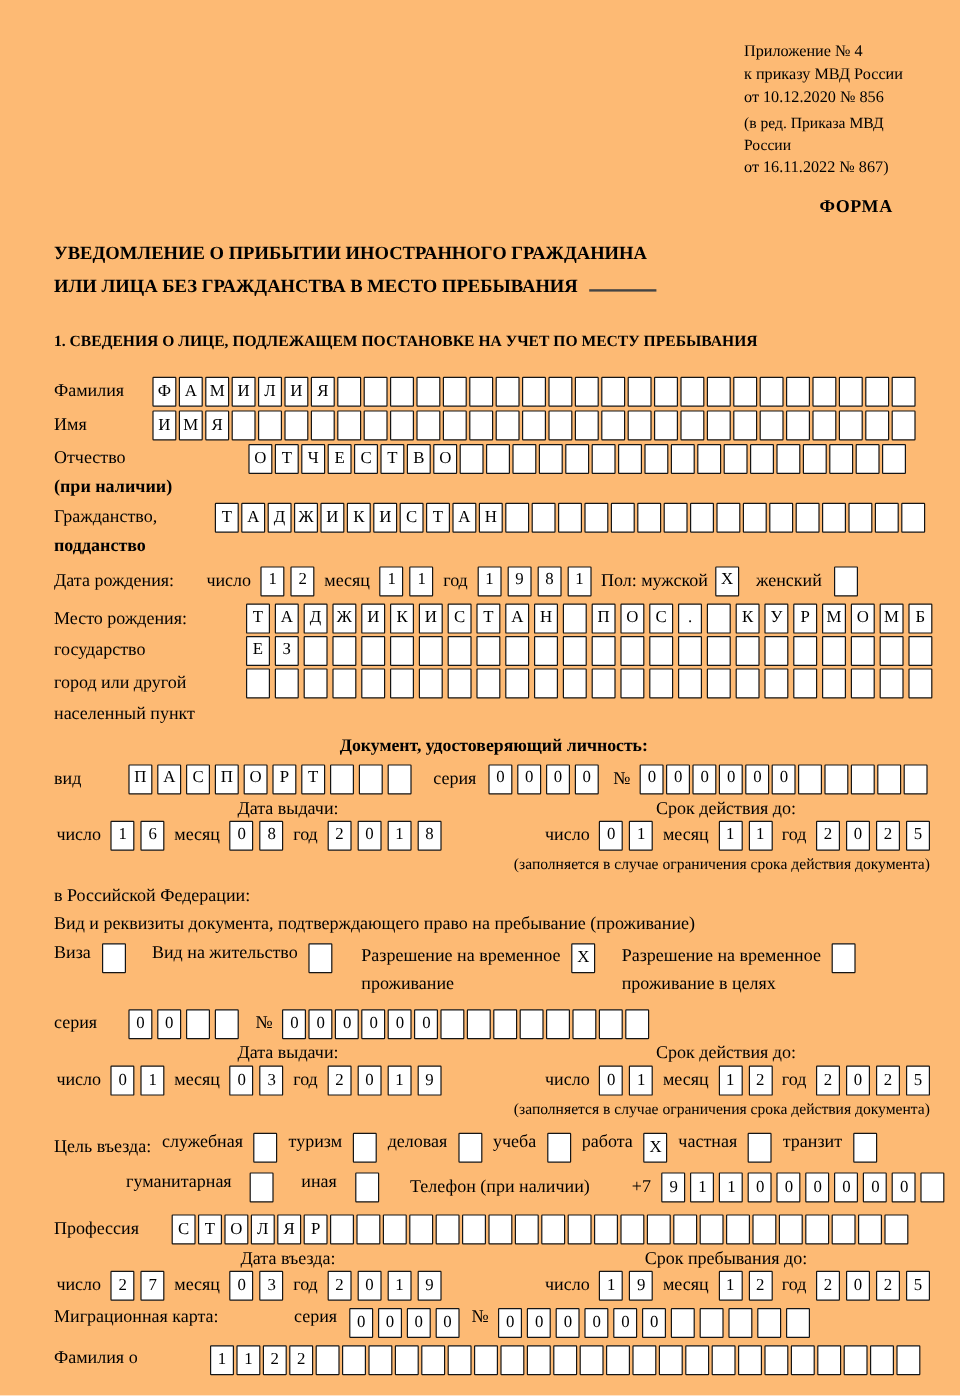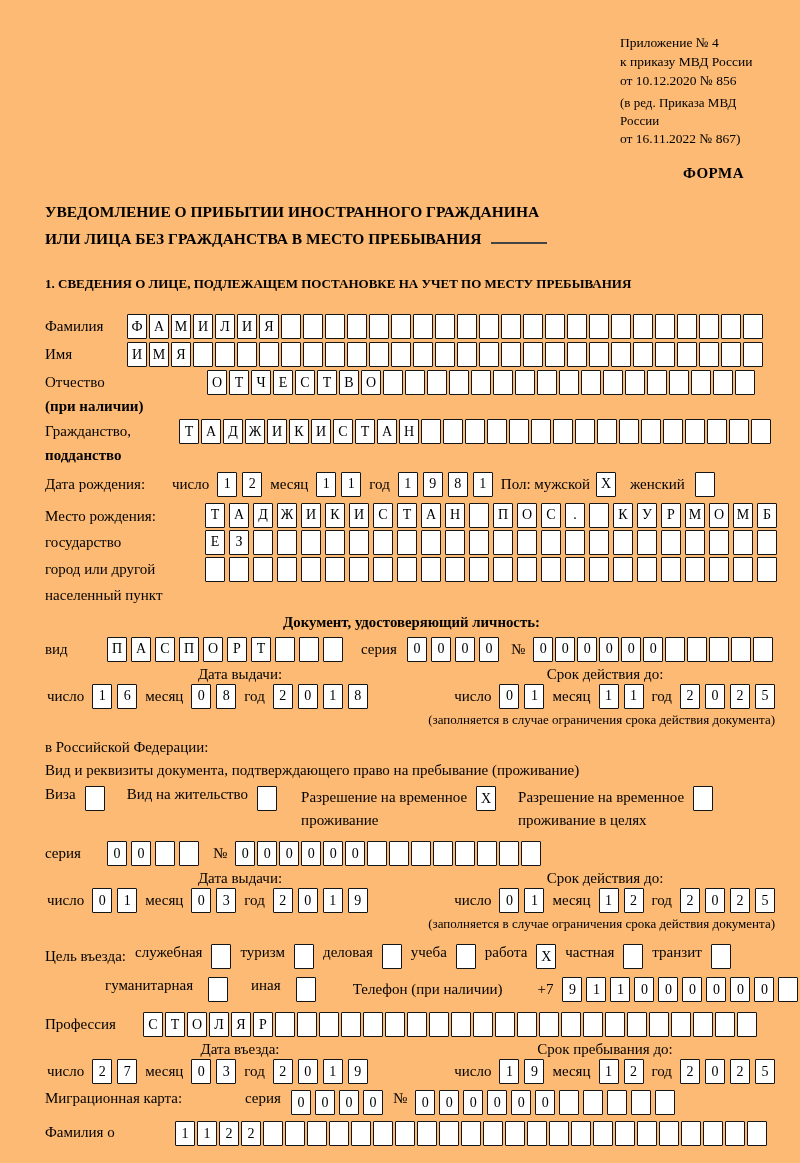--- a/index.html
+++ b/index.html
@@ -578,21 +578,21 @@
         <span class="cells" style="margin-left:6px;">
           <span class="cell"></span>
         </span>
       </span>
     <span class="opt" style="margin-left:14px;">
         <span>иная</span>
         <span class="cells" style="margin-left:6px;">
           <span class="cell"></span>
         </span>
       </span>
-    <span class="sp" style="margin-left:28px;">Телефон (при наличии)</span>
+    <span class="sp" style="margin-left:17px;">Телефон (при наличии)</span>
     <span class="sp" style="margin-left:26px;">+7</span>
     <span class="cells g4">
         <span class="cell">9</span>
         <span class="cell">1</span>
         <span class="cell">1</span>
         <span class="cell">0</span>
         <span class="cell">0</span>
         <span class="cell">0</span>
         <span class="cell">0</span>
         <span class="cell">0</span>

